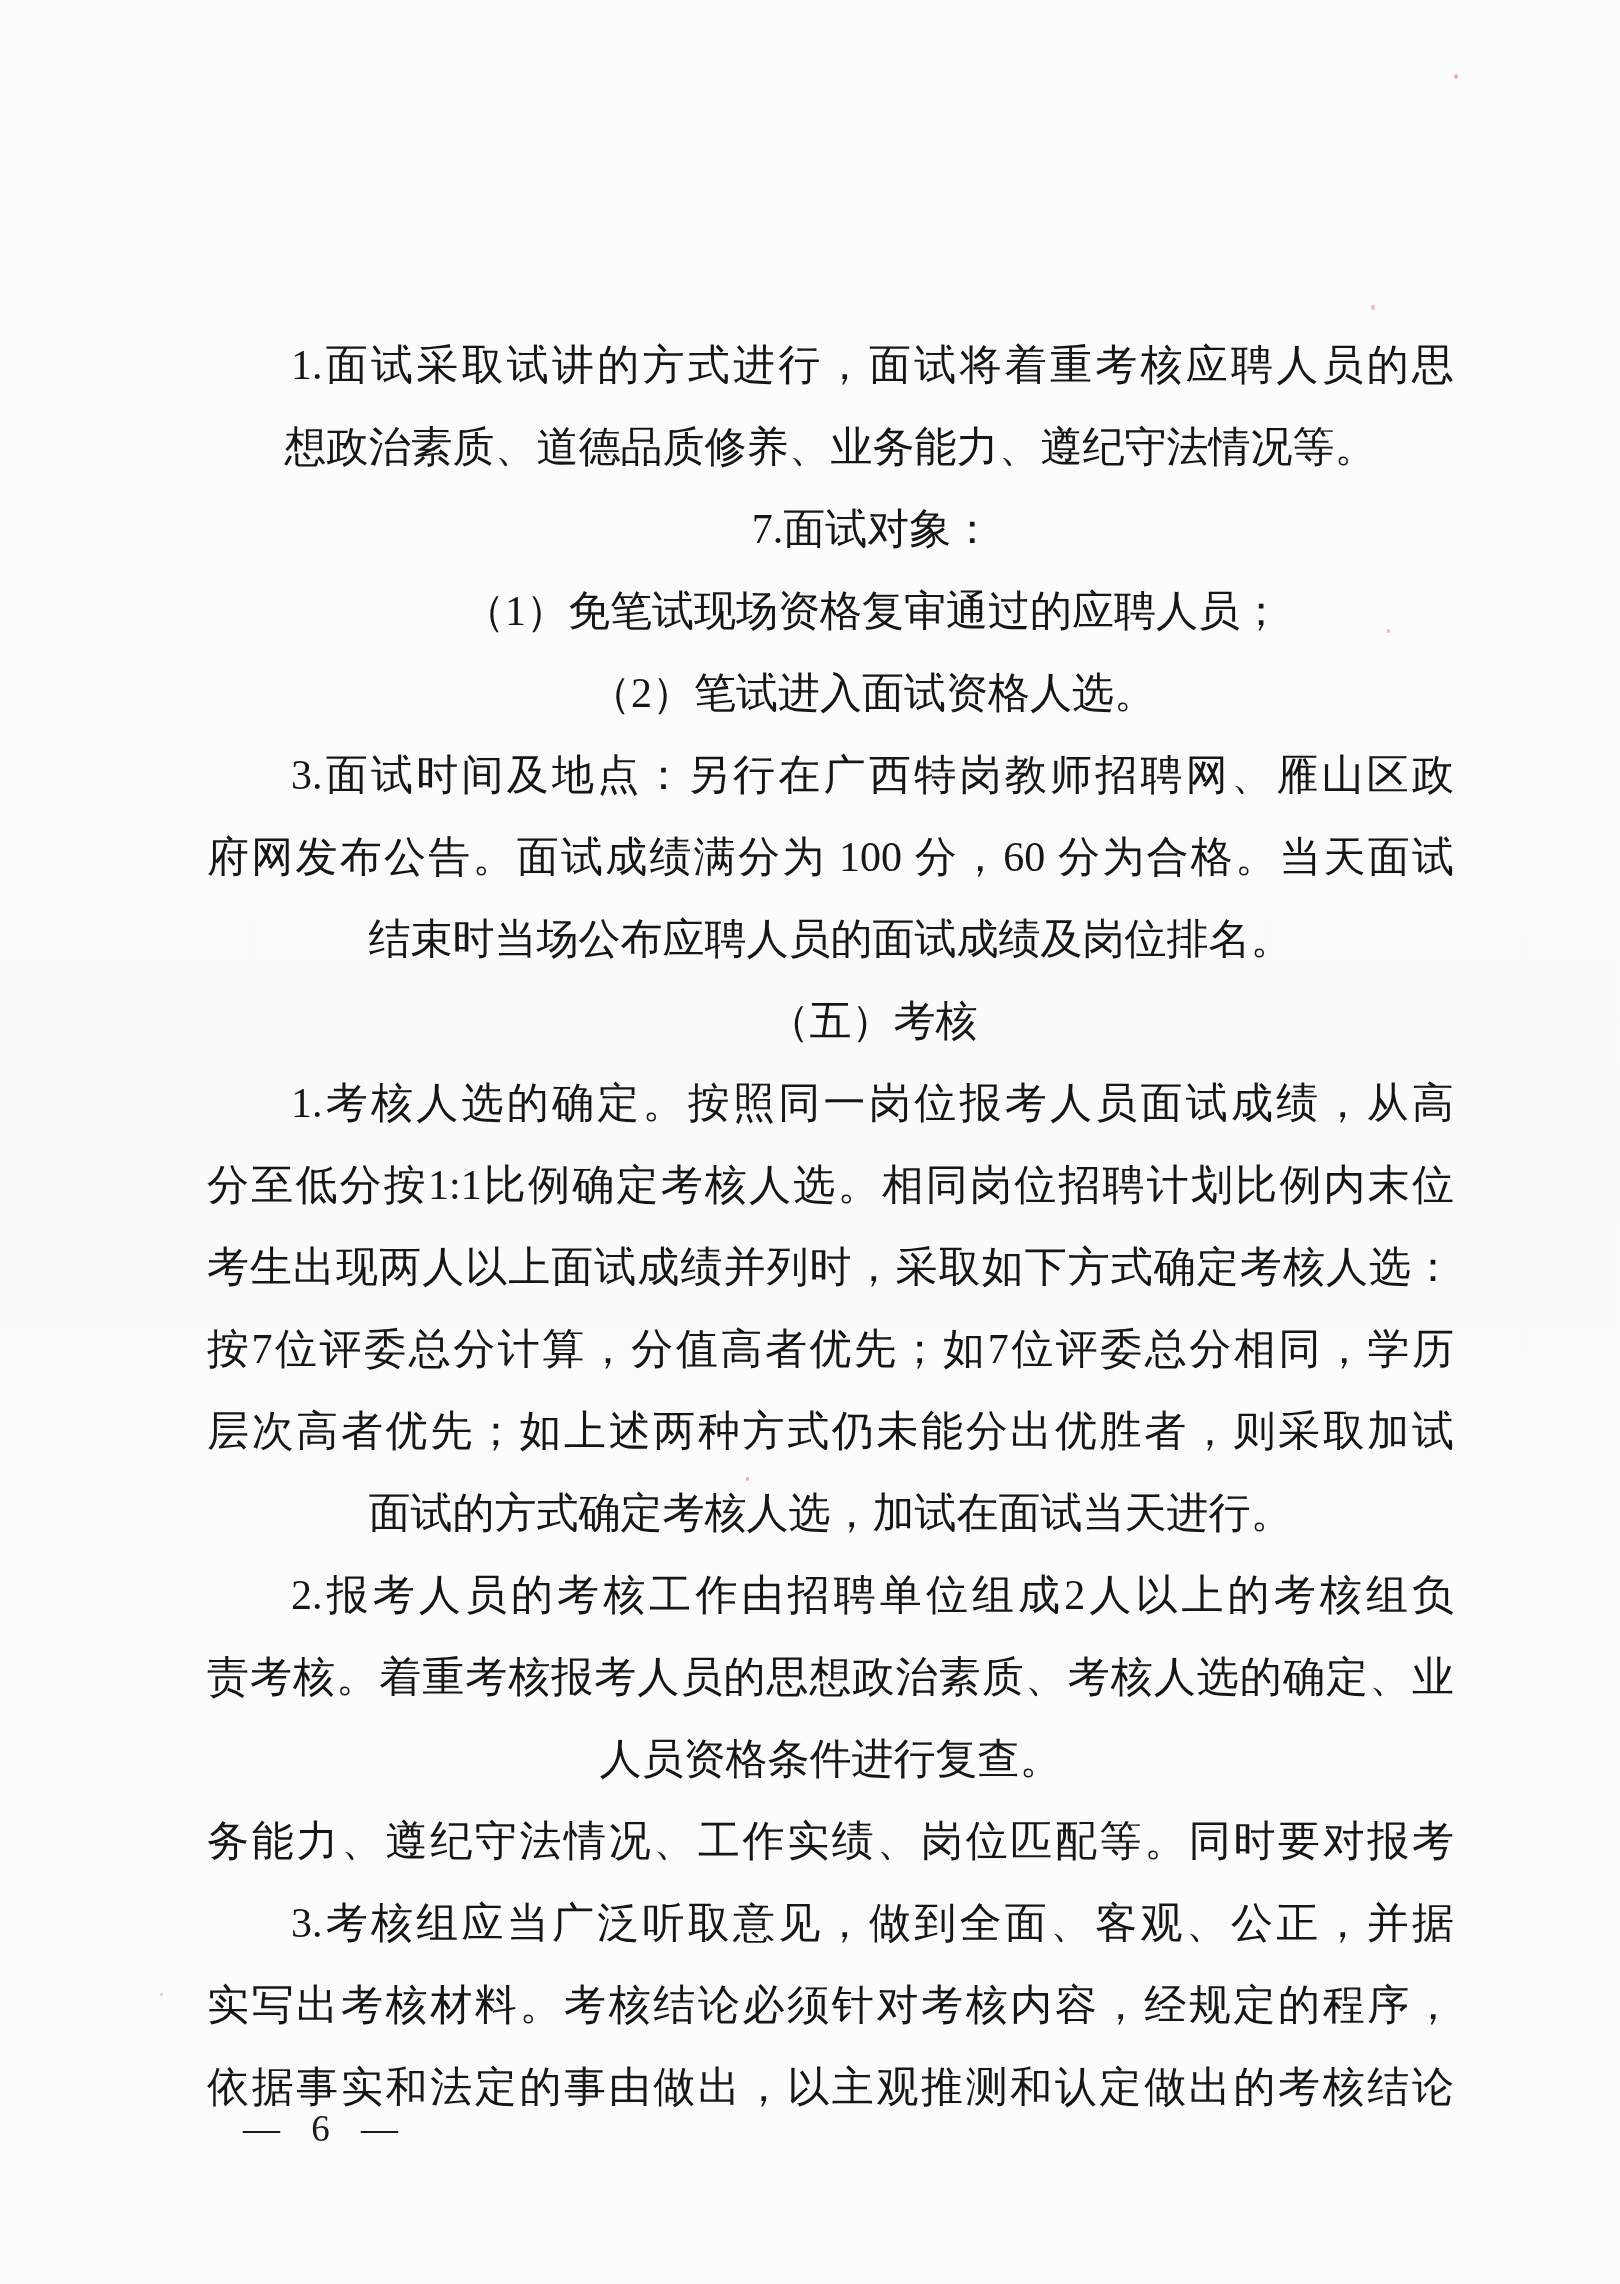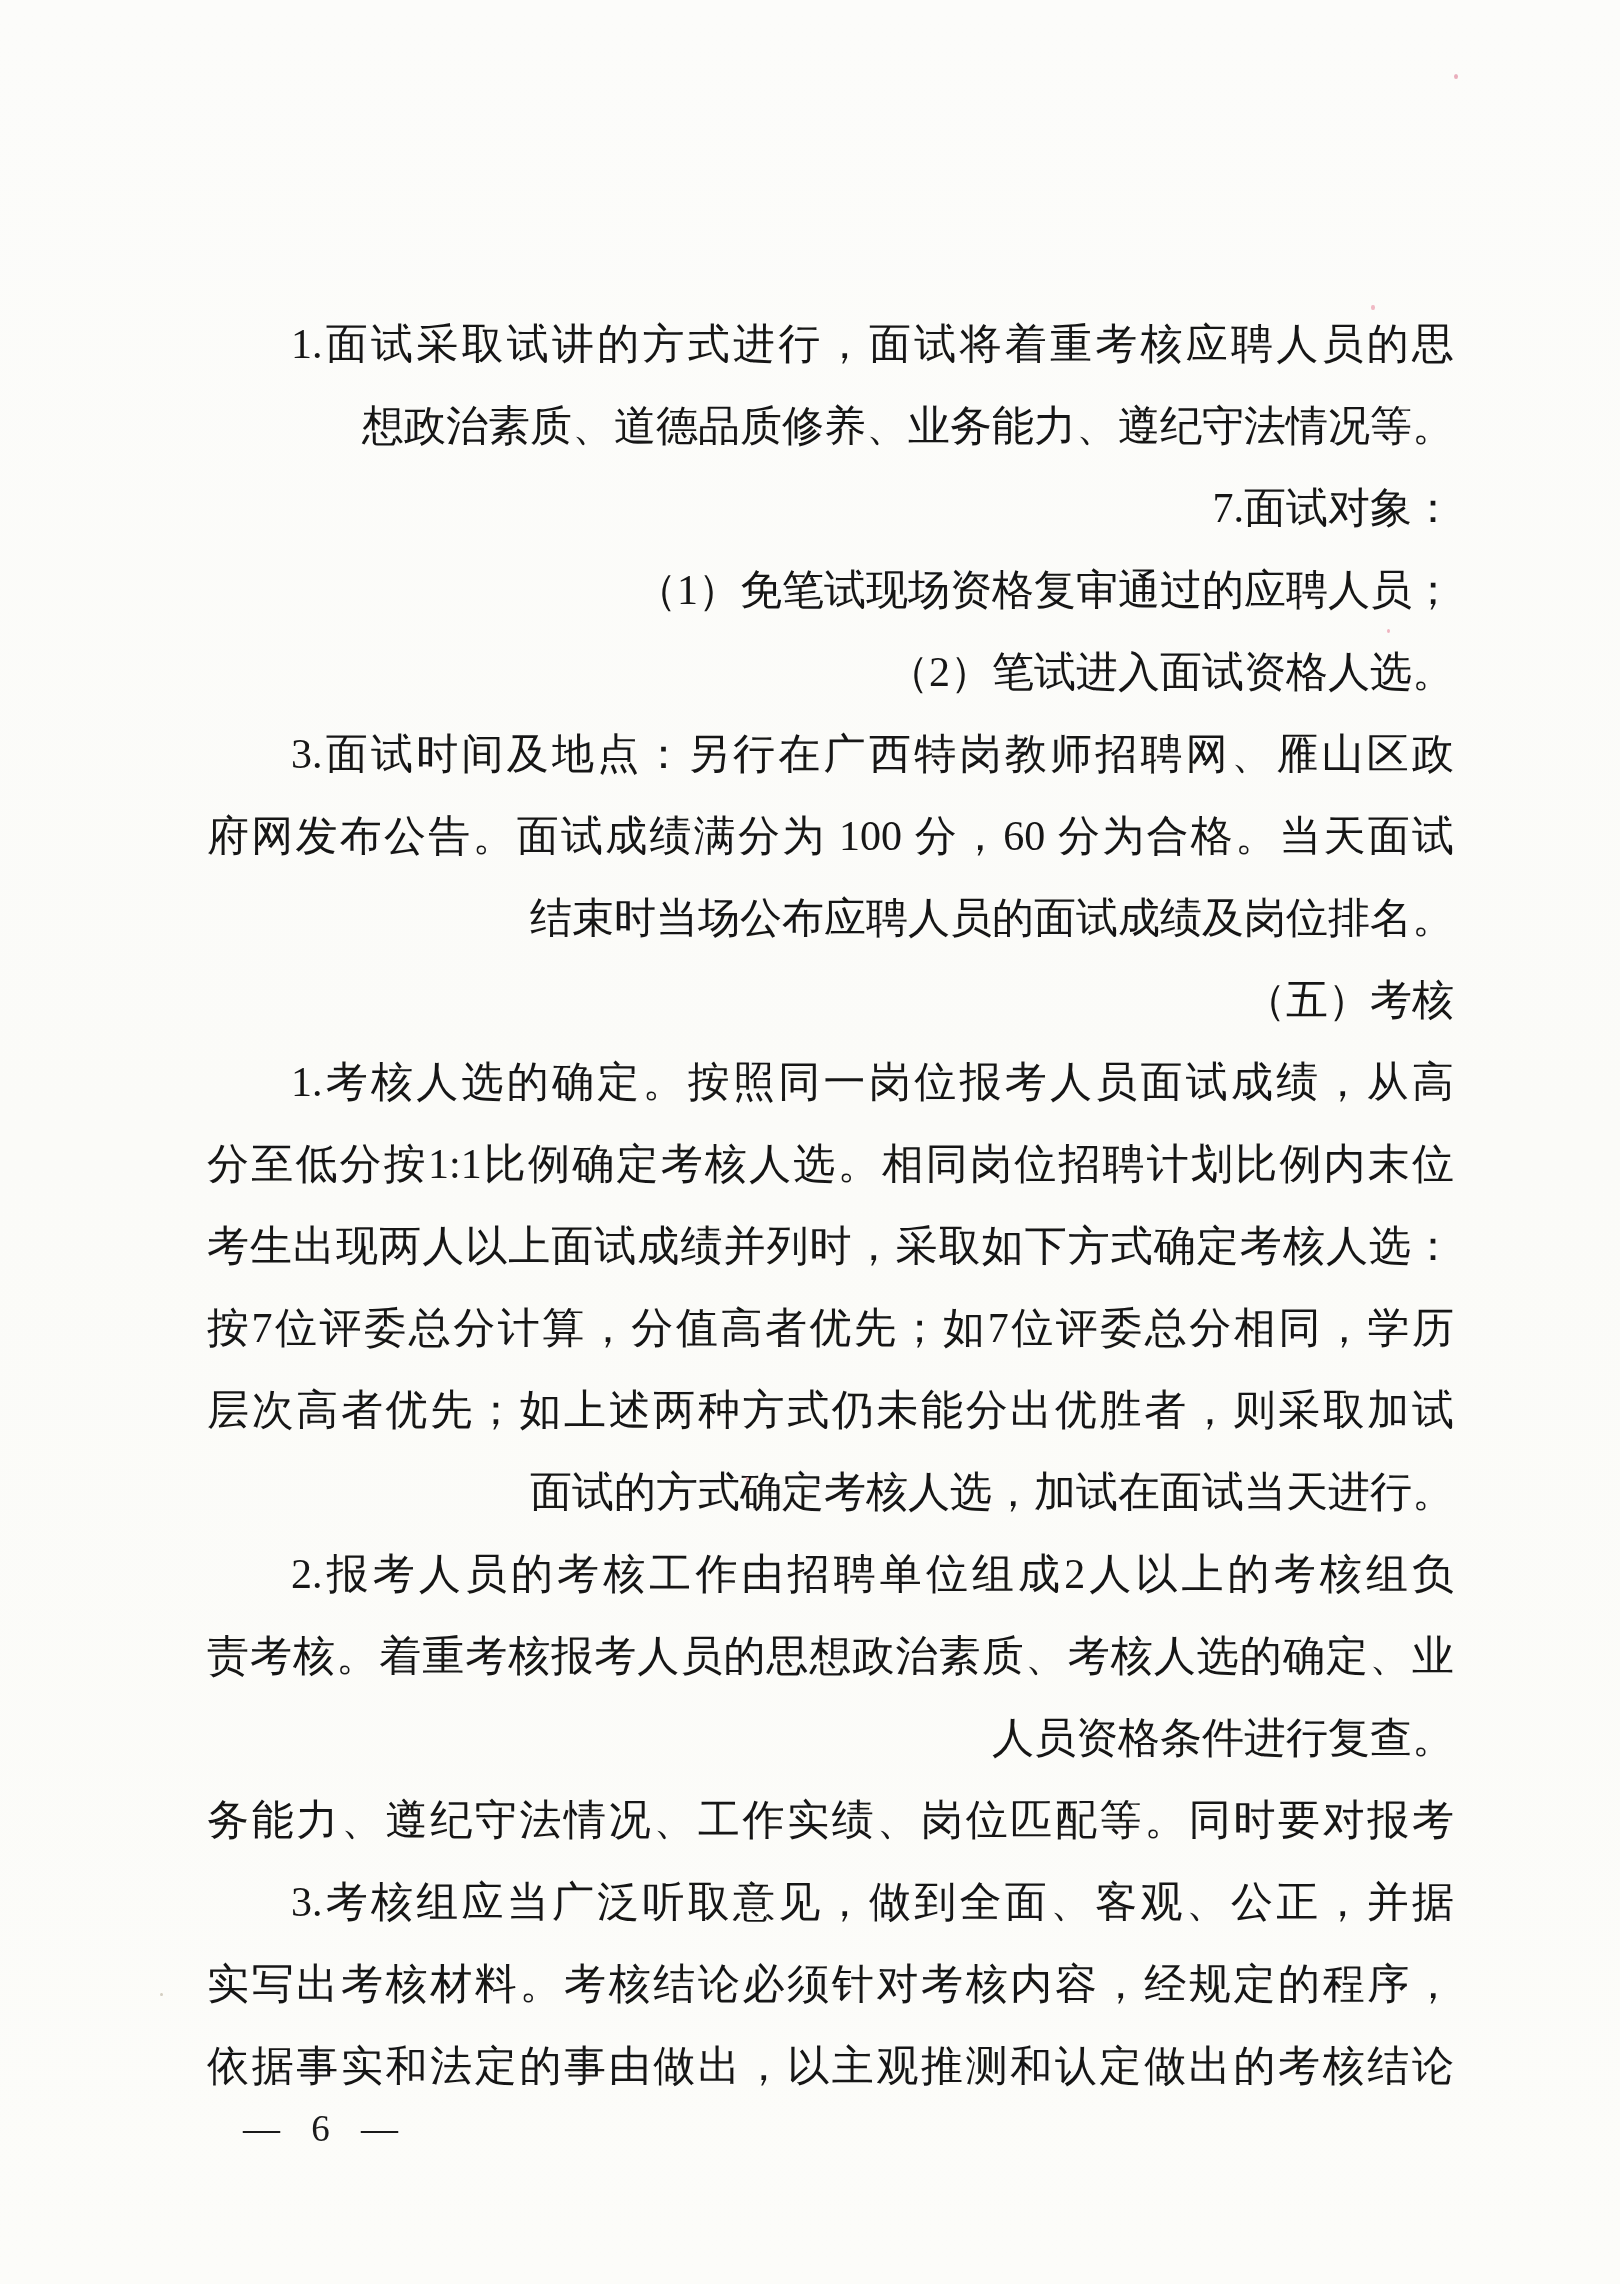--- a/index.html
+++ b/index.html
@@ -16,28 +16,28 @@
     color: #161616;
   }
   .page {
     position: absolute;
     inset: 0;
     background: linear-gradient(180deg, #fcfcfa 0%, #fbfbf8 50%, #fcfcf9 100%);
   }
   .doc {
     position: absolute;
     left: 207px;
-    top: 303px;
+    top: 324px;
     width: 1247px;
   }
   .line {
     height: 82px;
     line-height: 82px;
     font-size: 42px;
-    text-align: right;
+    text-align: center;
     white-space: normal;
     overflow: visible;
   }
   .ind {
     text-indent: 2em;
   }
   .just {
     text-align: justify;
     text-align-last: justify;
     text-justify: inter-character;

